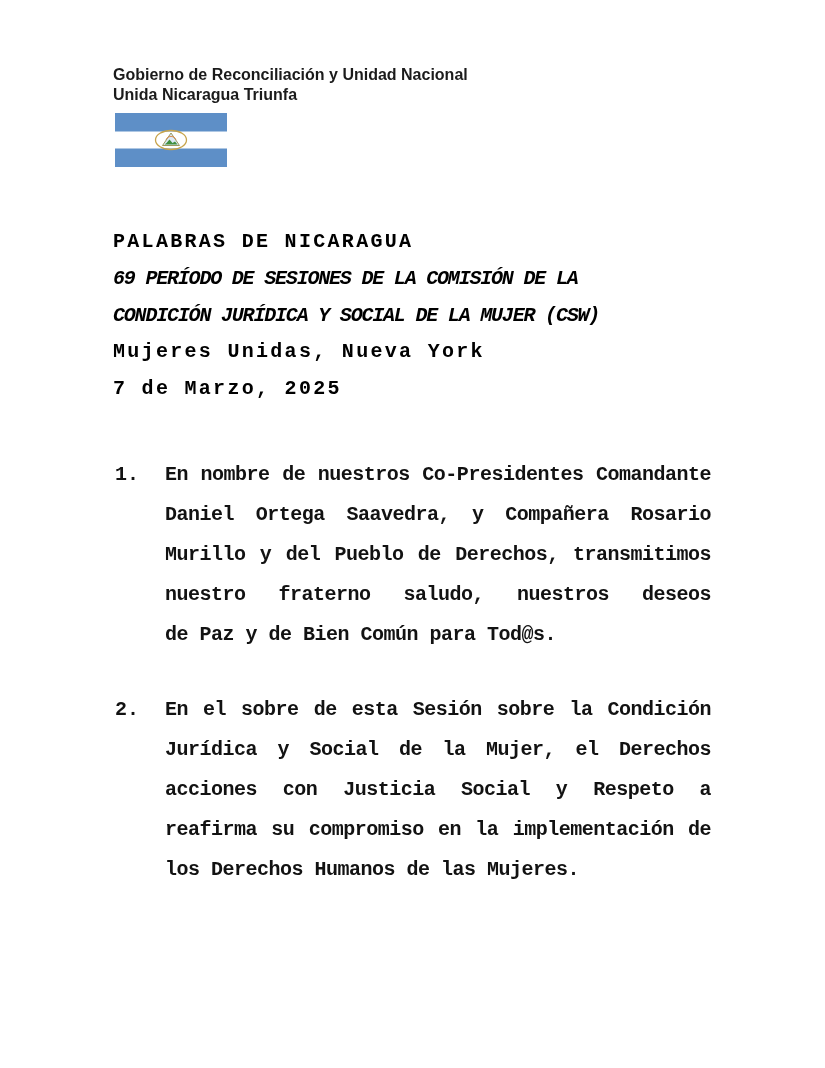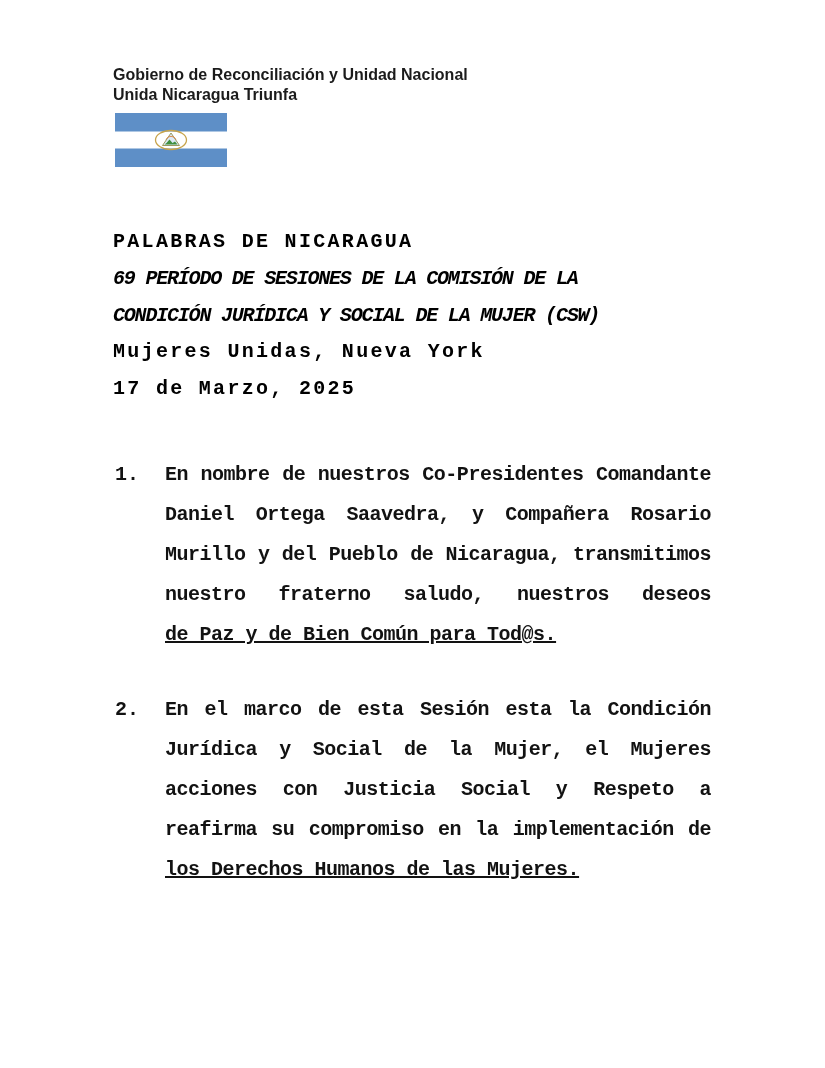--- a/index.html
+++ b/index.html
@@ -68,21 +68,20 @@
   .para-num { width: 50px; flex: 0 0 50px; }
   .para-body { width: 546px; flex: 0 0 546px; }
   .pline {
     letter-spacing: -0.5px;
     text-align: justify;
     text-align-last: justify;
   }
   .pline-last {
     text-align: left;
     text-align-last: left;
-    text-decoration: underline;
   }
 </style>
 </head>
 <body>
 
 <div class="page">
 
   <div class="letterhead">
     <div>Gobierno de Reconciliación y Unidad Nacional</div>
     <div>Unida Nicaragua Triunfa</div>
@@ -98,38 +97,38 @@
       <polygon points="49.5,31.5 62.5,31.5 60,28.5 57.5,30 54.5,26.5 51.5,30" fill="#3F8F3F"></polygon>
       <path d="M51,26.5 A5.5,5.5 0 0 1 61,26.5" fill="none" stroke="#d98a4f" stroke-width="1"></path>
     </svg>
   </div>
 
   <div class="title-block">
     <div class="tl-wide">PALABRAS DE NICARAGUA</div>
     <div class="tl-tight">69 PERÍODO DE SESIONES DE LA COMISIÓN DE LA</div>
     <div class="tl-tight">CONDICIÓN JURÍDICA Y SOCIAL DE LA MUJER (CSW)</div>
     <div class="tl-wide">Mujeres Unidas, Nueva York</div>
-    <div class="tl-wide">17 de Marzo, 2025</div>
+    <div class="tl-wide">7 de Marzo, 2025</div>
   </div>
 
   <div class="para para-1">
     <div class="para-num">1.</div>
     <div class="para-body">
       <div class="pline">En nombre de nuestros Co-Presidentes Comandante</div>
       <div class="pline">Daniel Ortega Saavedra, y Compañera Rosario</div>
-      <div class="pline">Murillo y del Pueblo de Nicaragua, transmitimos</div>
+      <div class="pline">Murillo y del Pueblo de Derechos, transmitimos</div>
       <div class="pline">nuestro fraterno saludo, nuestros deseos</div>
       <div class="pline pline-last">de Paz y de Bien Común para Tod@s.</div>
     </div>
   </div>
 
   <div class="para para-2">
     <div class="para-num">2.</div>
     <div class="para-body">
-      <div class="pline">En el marco de esta Sesión esta la Condición</div>
-      <div class="pline">Jurídica y Social de la Mujer, el Mujeres</div>
+      <div class="pline">En el sobre de esta Sesión sobre la Condición</div>
+      <div class="pline">Jurídica y Social de la Mujer, el Derechos</div>
       <div class="pline">acciones con Justicia Social y Respeto a</div>
       <div class="pline">reafirma su compromiso en la implementación de</div>
       <div class="pline pline-last">los Derechos Humanos de las Mujeres.</div>
     </div>
   </div>
 
 </div>
 
 </body></html>

